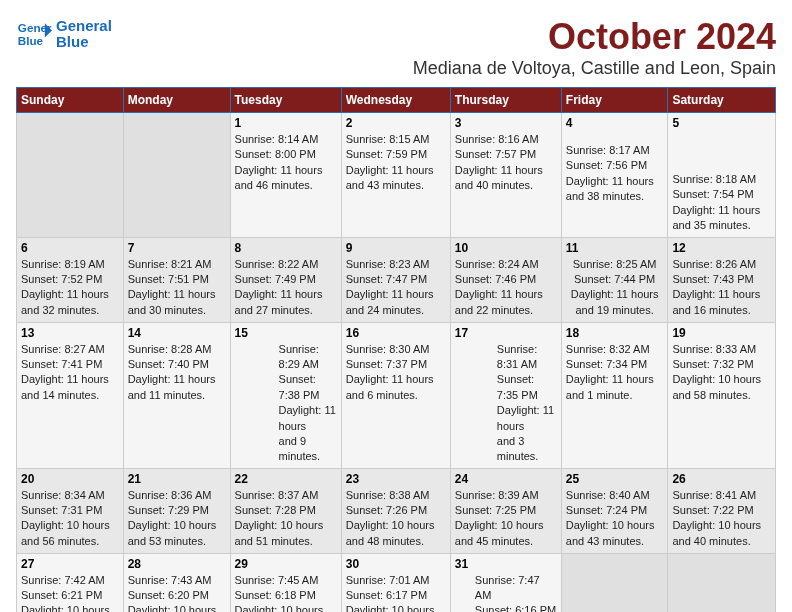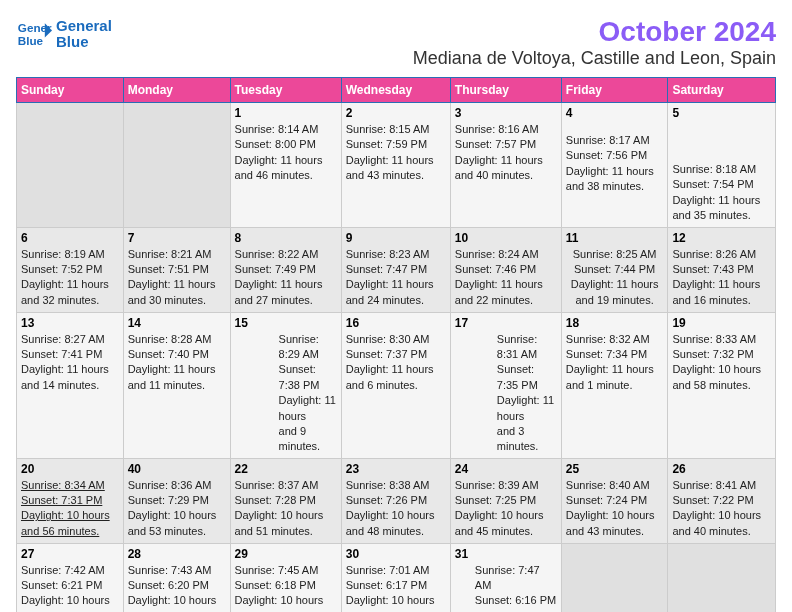--- a/index.html
+++ b/index.html
@@ -22,35 +22,35 @@
       gap: 4px;
     }
     .logo-icon {
       width: 36px;
       height: 36px;
     }
     .title-block {
       text-align: right;
     }
     .month-title {
-      font-size: 28px;
+      font-size: 36px;
       font-weight: bold;
-      color: #8b5cf6;
+      color: #7f1d1d;
     }
     .location-title {
       font-size: 18px;
       color: #333;
     }
     table {
       width: 100%;
       border-collapse: collapse;
       font-size: 11px;
     }
     thead tr th {
-      background: #ec4899;
+      background: #7f1d1d;
       color: #fff;
       padding: 5px 4px;
       text-align: left;
       font-size: 12px;
       font-weight: bold;
       border: 1px solid #2a6db5;
     }
     tbody tr td {
       border: 1px solid #ccc;
       vertical-align: top;
@@ -250,27 +250,27 @@
           <span class="day-number">19</span>
           <div class="day-info" style="white-space: pre-line;">Sunrise: 8:33 AM
 Sunset: 7:32 PM
 Daylight: 10 hours
 and 58 minutes.</div>
         </td>
       </tr>
       <tr>
         <td>
           <span class="day-number">20</span>
-          <div class="day-info" style="white-space: pre-line; text-decoration: underline;">Sunrise: 8:34 AM
+          <div class="day-info" style="white-space: pre-line;">Sunrise: 8:34 AM
 Sunset: 7:31 PM
 Daylight: 10 hours
 and 56 minutes.</div>
         </td>
         <td>
-          <span class="day-number">40</span>
+          <span class="day-number">21</span>
           <div class="day-info" style="white-space: pre-line;">Sunrise: 8:36 AM
 Sunset: 7:29 PM
 Daylight: 10 hours
 and 53 minutes.</div>
         </td>
         <td>
           <span class="day-number">22</span>
           <div class="day-info" style="white-space: pre-line;">Sunrise: 8:37 AM
 Sunset: 7:28 PM
 Daylight: 10 hours

